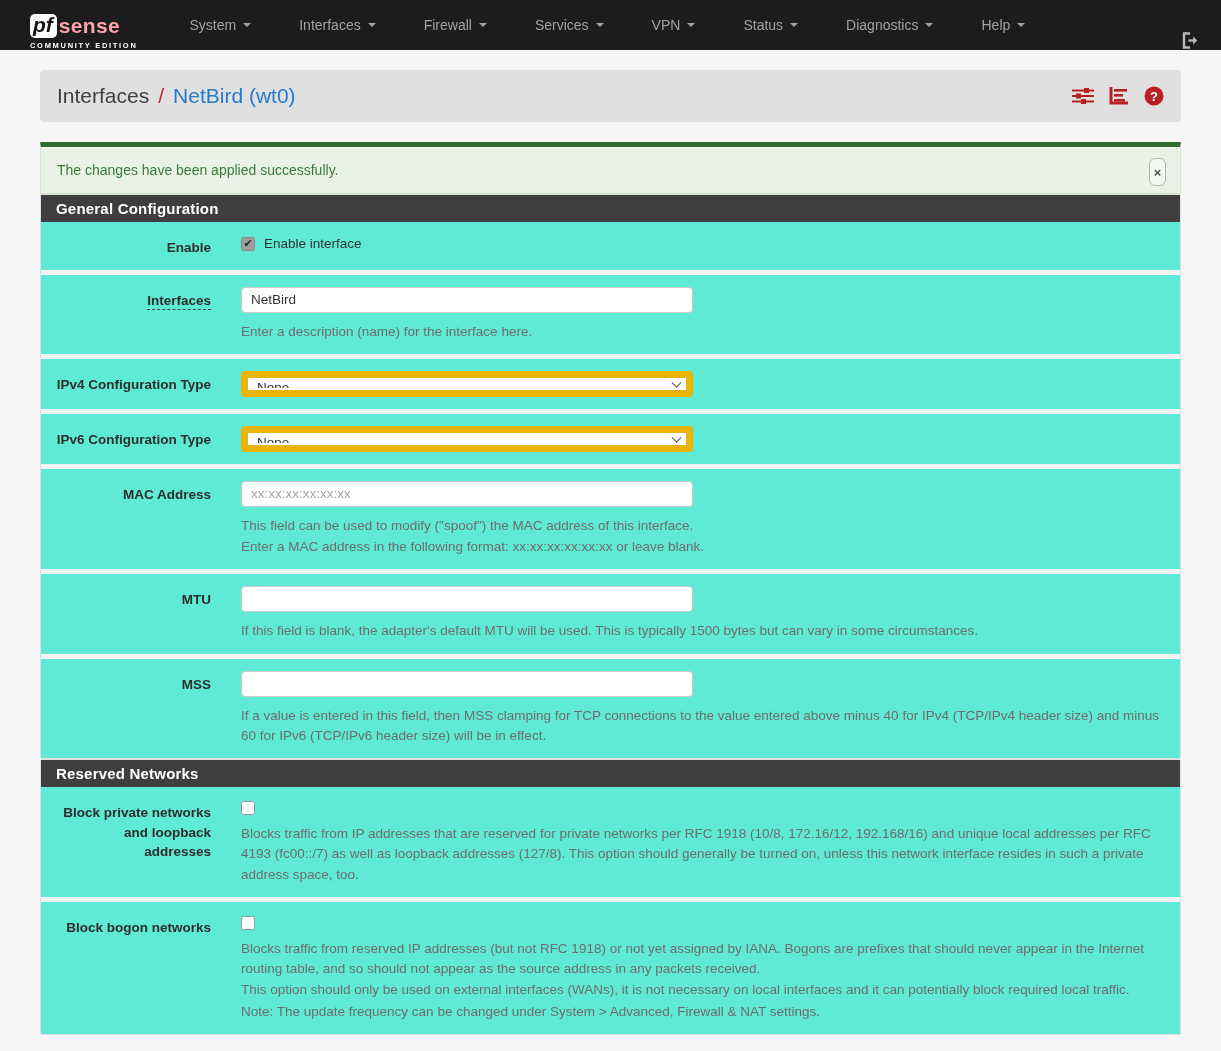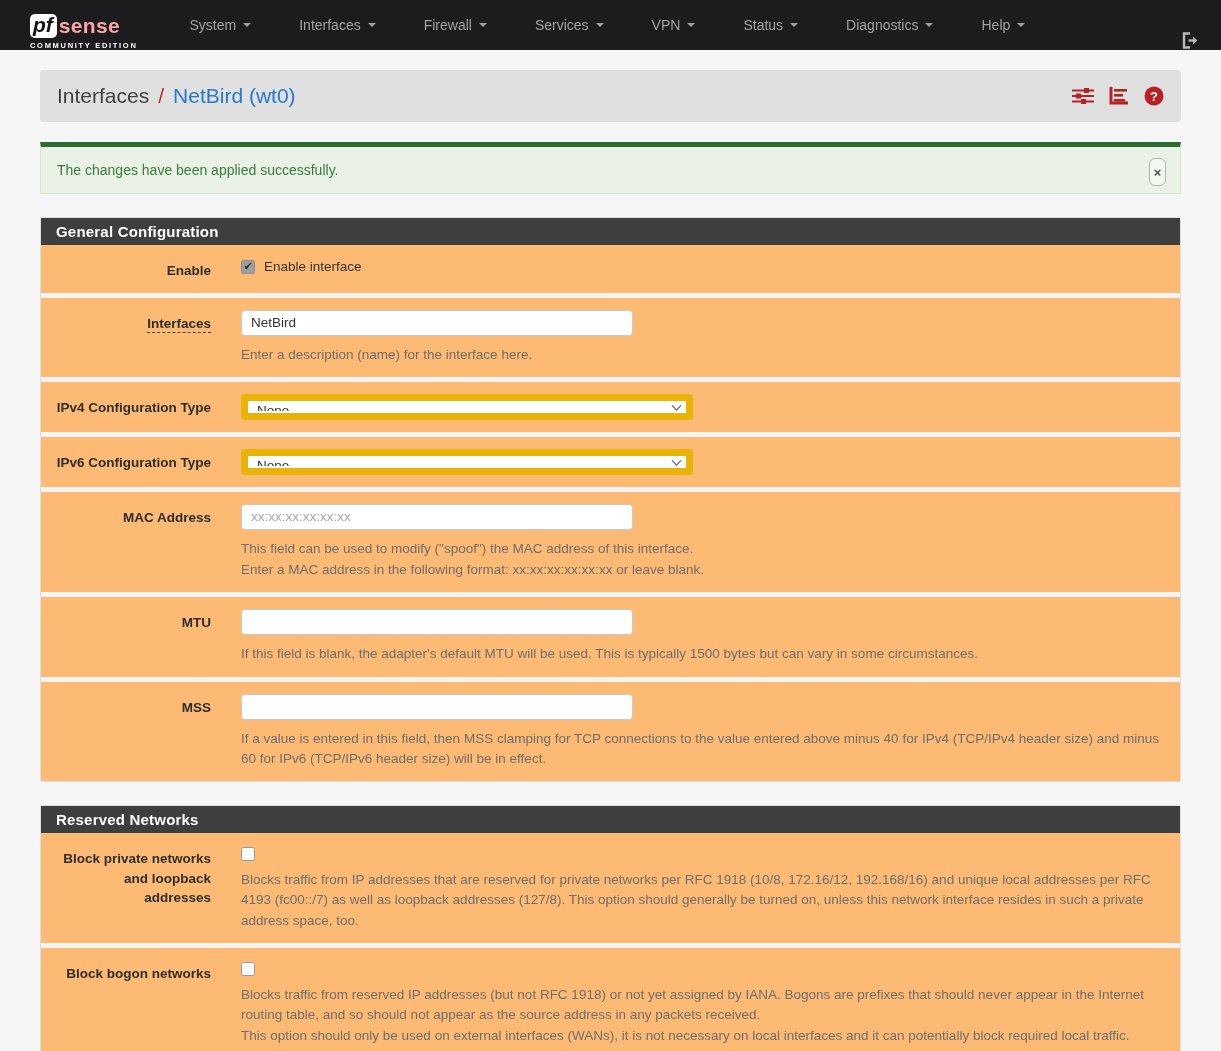--- a/index.html
+++ b/index.html
@@ -31,29 +31,29 @@
   .crumb-sep { font-size:21px; color:#c4252b; margin:0 9px; }
   .crumb-page { font-size:21px; color:#2779c9; cursor:pointer; }
   .header-icons { margin-left:auto; display:flex; align-items:center; gap:15px; }
   .hicon { cursor:pointer; display:flex; align-items:center; }
 
   
   .alert { position:relative; margin-top:20px; background:#e9f2e4; border:1px solid #d5e4cc; border-top:5px solid #2e6b30; border-radius:0 0 2px 2px; padding:15px 16px; color:#3a7a3c; font-size:14px; }
   .alert-close { position:absolute; top:11px; right:14px; width:17px; height:28px; border:1px solid #b3b3b3; border-radius:6px; background:#f3f7f0; color:#4f4f4f; font-size:13px; font-weight:bold; line-height:1; display:flex; align-items:center; justify-content:center; cursor:pointer; padding:0; }
 
   
-  .panel { margin-top:23px; background:#fdba74; border:1px solid #dedede; border-radius:2px; }
+  .panel { background:#5eead4; border:1px solid #dedede; border-radius:2px; }
   .panel-header { background:#3e3e3e; color:#fff; font-weight:bold; font-size:15px; padding:5px 15px; letter-spacing:.2px; }
   .frow { display:flex; padding:12px 15px; }
   .frow + .frow { border-top:5px solid #f4f4f4; }
   .frow-label { width:155px; flex-shrink:0; text-align:right; font-weight:bold; font-size:13.5px; color:#2e2e2e; padding-top:4px; line-height:1.45; }
   .frow-label.u { }
   .frow-label.u .lbl-inner { border-bottom:1px dashed #444; padding-bottom:1px; }
   .frow-content { margin-left:30px; flex:1; font-size:13.5px; }
-  .text-input { width:392px; height:26px; border:1px solid #c9c9c9; border-radius:4px; padding:2px 9px; font-size:13.5px; color:#333; font-family:inherit; background:#fff; }
+  .text-input { width:452px; height:26px; border:1px solid #c9c9c9; border-radius:4px; padding:2px 9px; font-size:13.5px; color:#333; font-family:inherit; background:#fff; }
   .text-input::placeholder { color:#a8a8a8; }
   .select-wrap { position:relative; width:452px; }
   .select-wrap::after { content:""; position:absolute; right:13px; top:50%; width:6px; height:6px; border-right:1.6px solid #555; border-bottom:1.6px solid #555; transform:translateY(-68%) rotate(45deg); pointer-events:none; }
   select { appearance:none; -webkit-appearance:none; width:452px; height:26px; border:7px solid #eab308; border-radius:4px; padding:2px 9px; font-size:13.5px; color:#333; font-family:inherit; background:#fff; cursor:pointer; }
   .help { color:#6e6e6e; font-size:13.5px; margin-top:9px; line-height:1.5; }
   .help + .help { margin-top:1px; }
   .check-line { display:flex; align-items:center; gap:9px; padding-top:2px; font-size:13.5px; color:#333; }
   input[type="checkbox"] { appearance:none; -webkit-appearance:none; width:14px; height:14px; margin:0; border:1px solid #979797; border-radius:2.5px; background:#fff; cursor:pointer; position:relative; flex-shrink:0; }
   input[type="checkbox"]:checked { background:#9e9e9e; border-color:#8a8a8a; }
   input[type="checkbox"]:checked::after { content:"✔"; position:absolute; left:1.5px; top:-1px; font-size:11px; color:#2d2d2d; }

